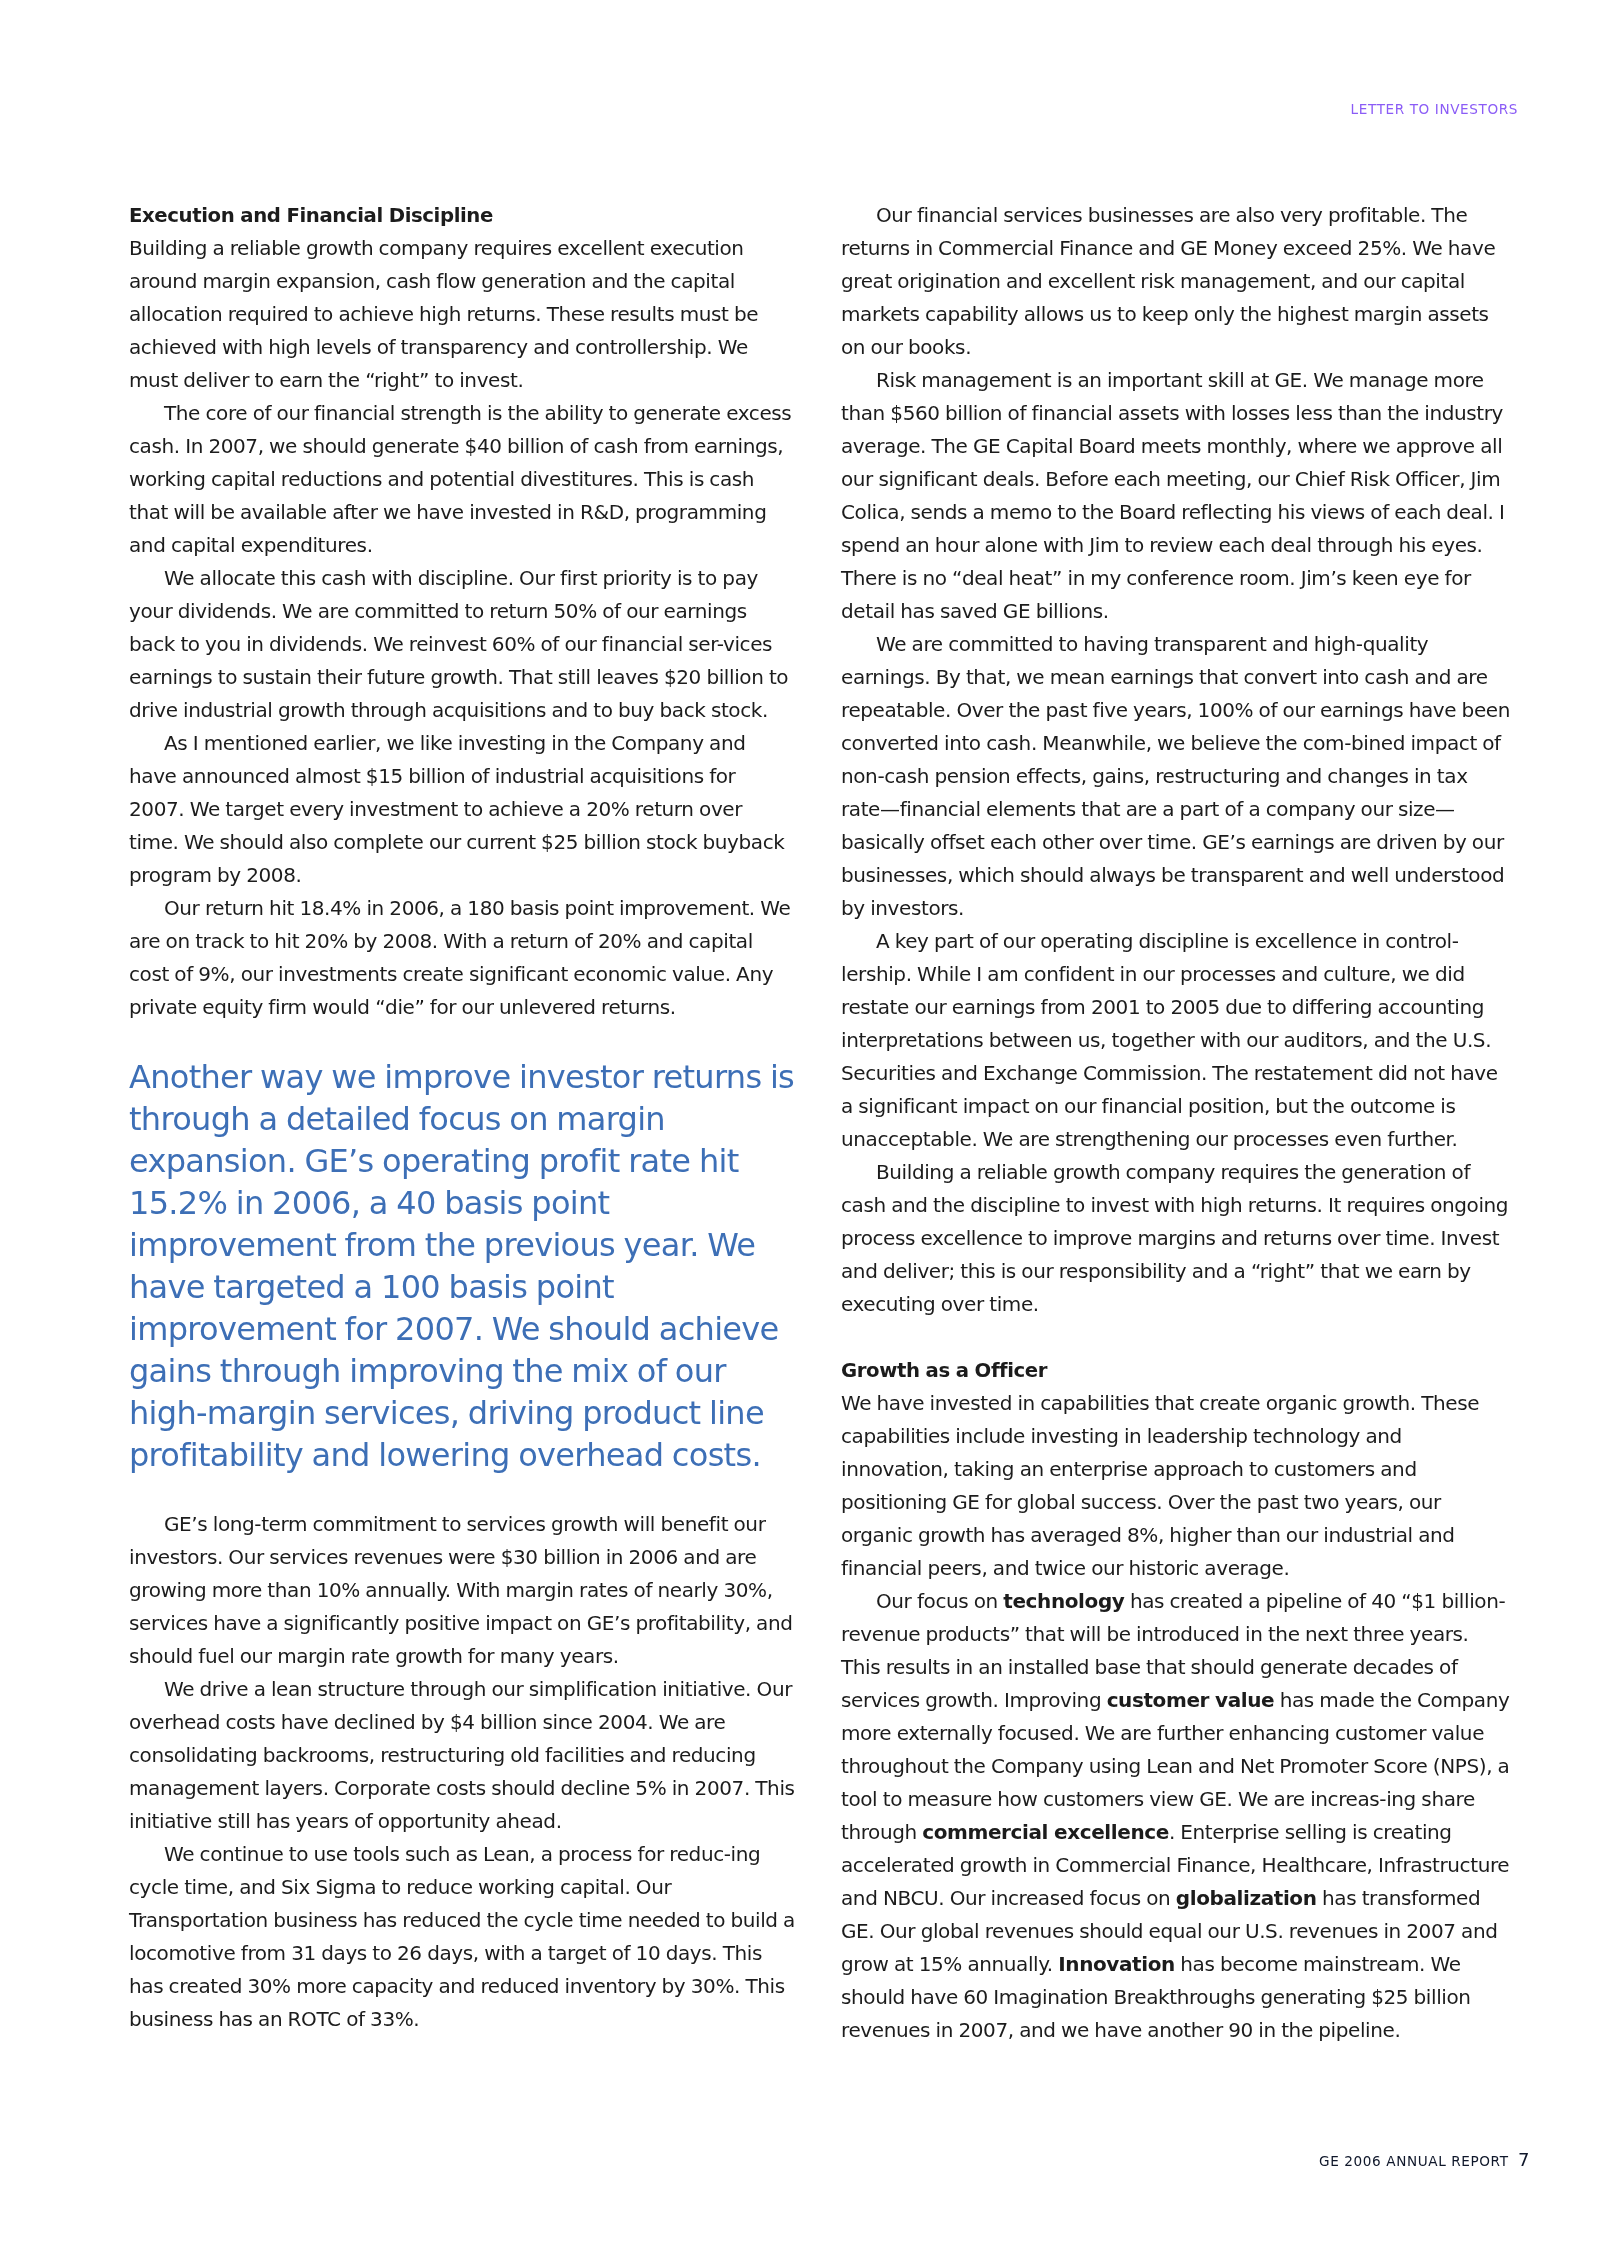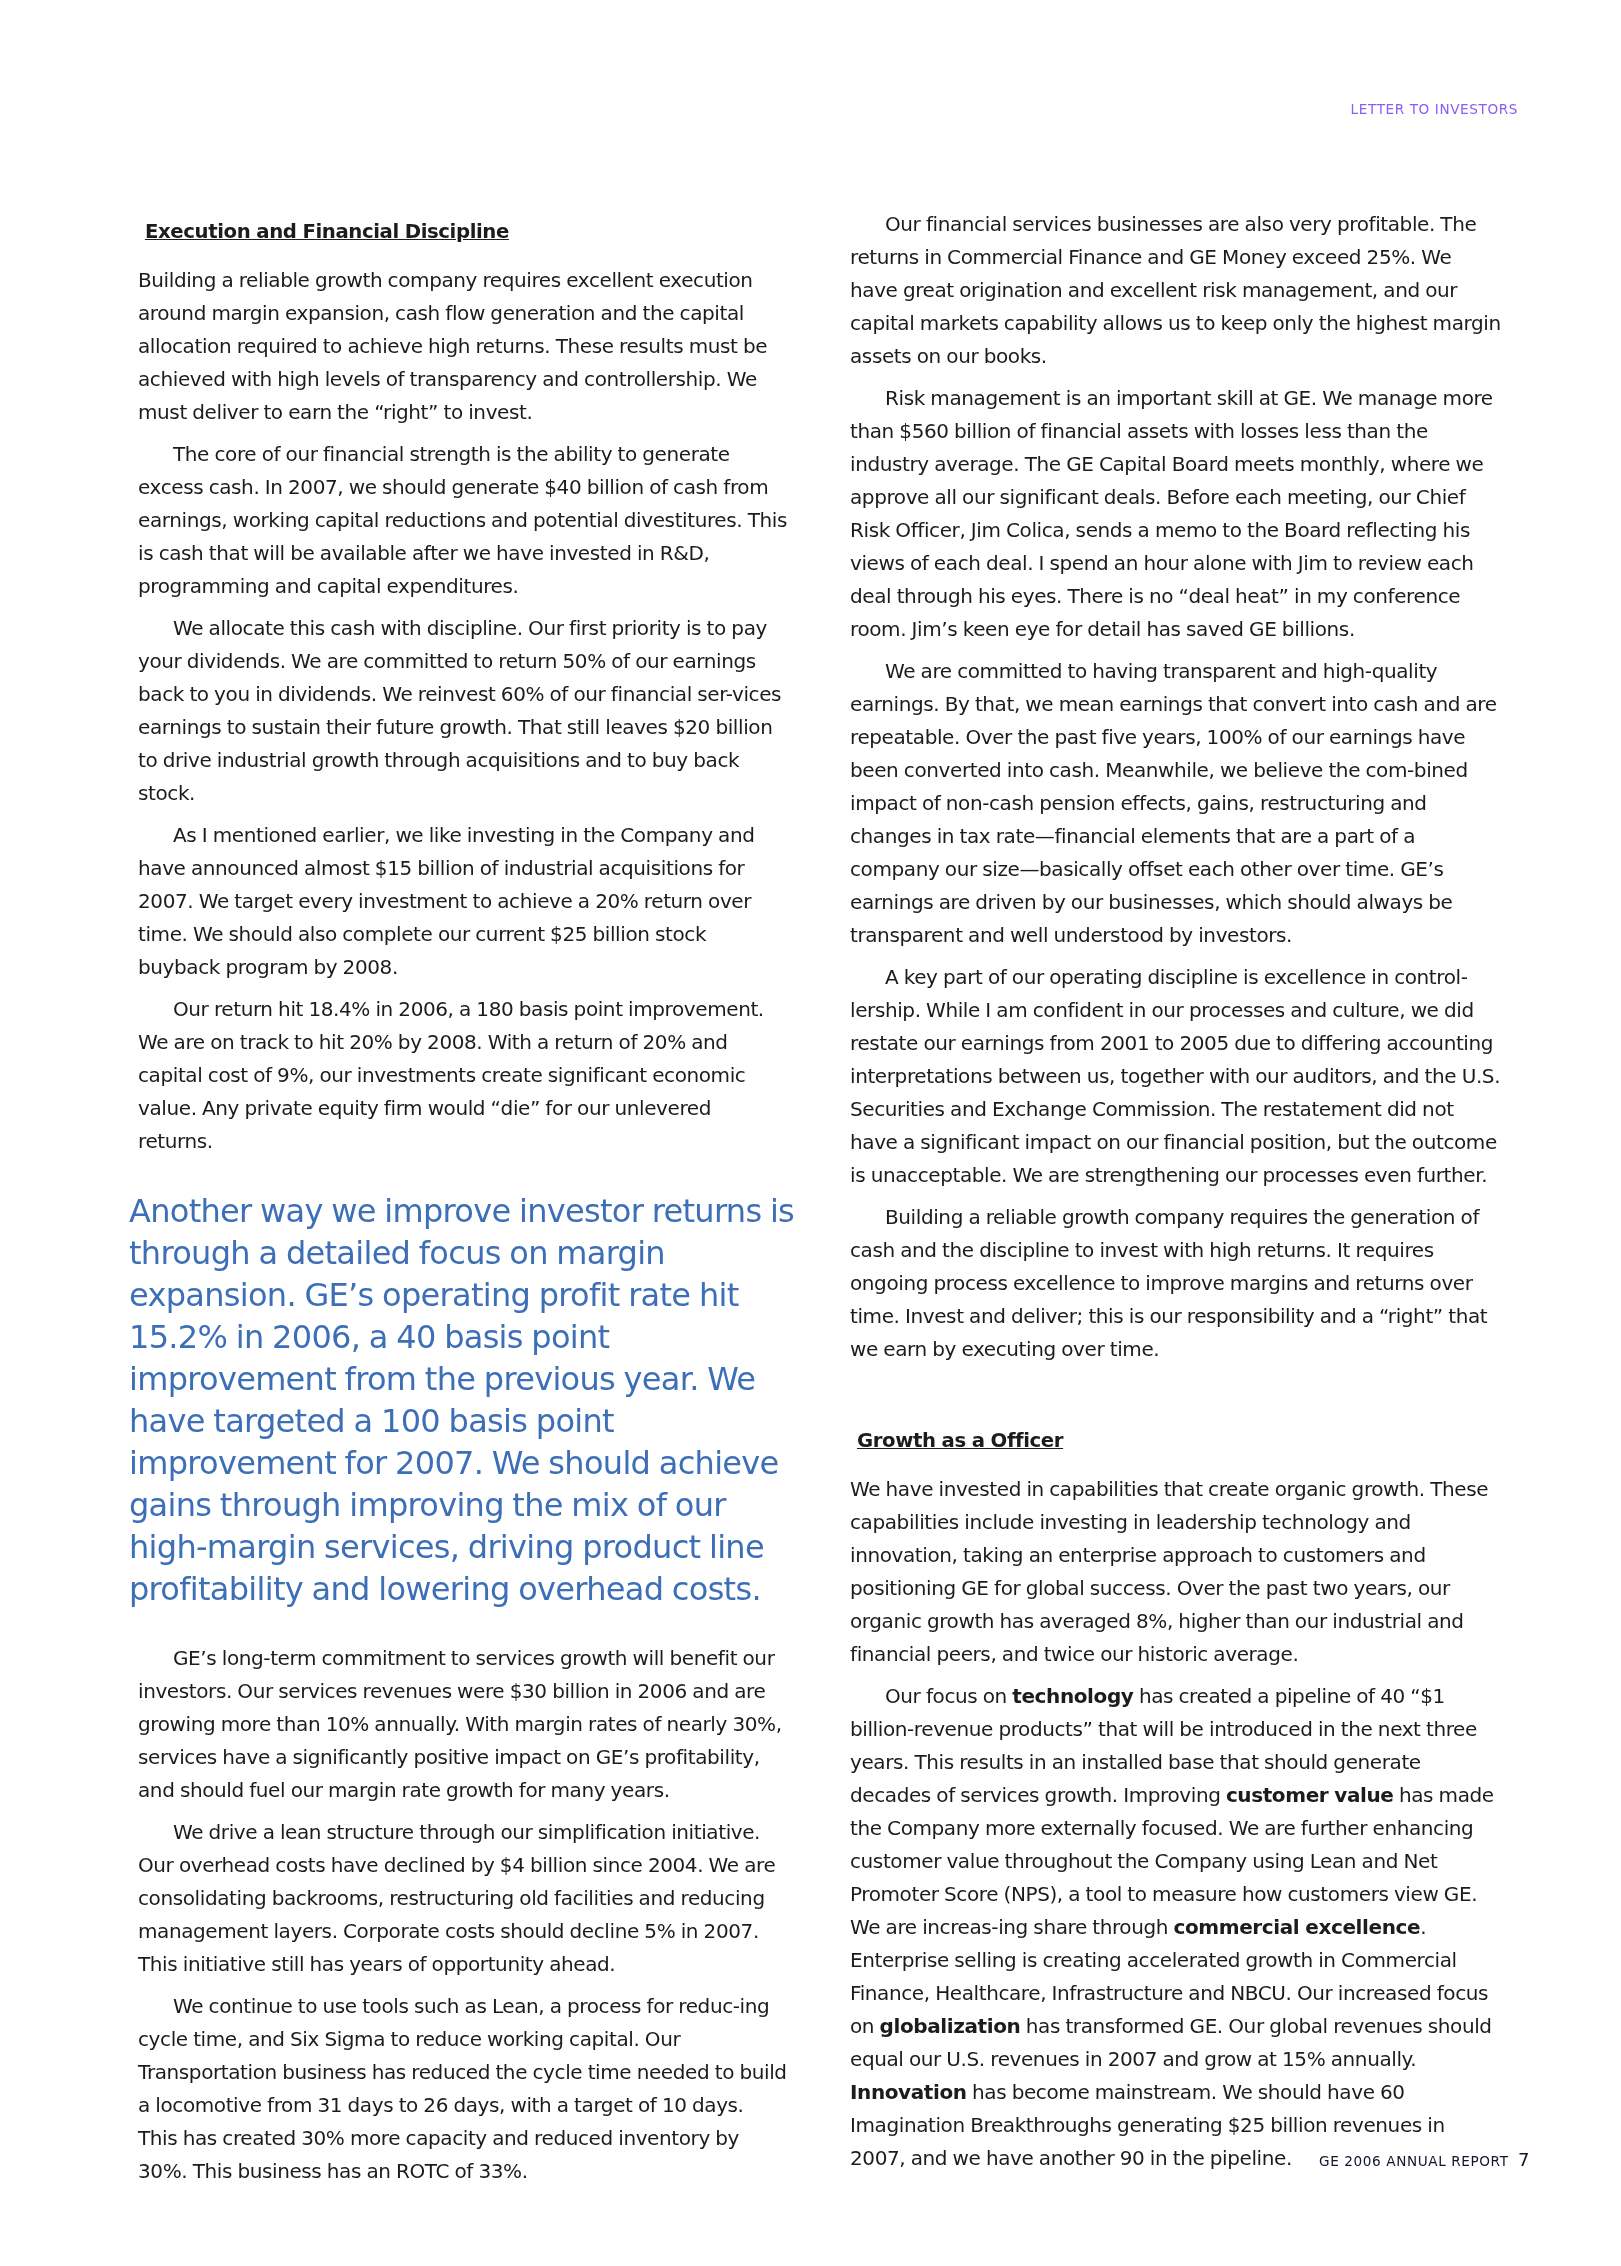--- a/index.html
+++ b/index.html
@@ -3,23 +3,23 @@
 <meta charset="utf-8">
 <style>
   html, body { margin: 0; padding: 0; background: #ffffff; }
   body { width: 1622px; height: 2266px; position: relative; overflow: hidden; font-family: "DejaVu Sans", "Liberation Sans", sans-serif; color: #1a1a1a; }
   .running-head { position: absolute; top: 101px; right: 104px; font-size: 13.6px; letter-spacing: 0.6px; color: #8b5cf6; font-family: "DejaVu Sans", sans-serif; }
   .folio { position: absolute; top: 2149px; right: 92px; font-size: 13.6px; letter-spacing: 0.6px; color: #0f172a; font-family: "DejaVu Sans", sans-serif; }
   .folio .num { font-size: 18px; margin-left: 9.4px; }
   .col { position: absolute; top: 199px; font-size: 20px; line-height: 33px; color: #1c1c1c; font-family: "DejaVu Sans", "Liberation Sans", sans-serif; letter-spacing: -0.4px; word-spacing: -0.5px; }
   .col-left { left: 129px; width: 667px; }
   .col-right { left: 841px; width: 671px; }
-  .col p { margin: 9px; text-indent: 35px; }
+  .col p { margin: 0; text-indent: 35px; }
   .col p.noindent { text-indent: 0; }
-  .col h3 { margin: 16px; font-size: 19.7px; font-weight: bold; letter-spacing: -0.4px; line-height: 33px; text-decoration: underline; }
+  .col h3 { margin: 0; font-size: 19.7px; font-weight: bold; letter-spacing: -0.4px; line-height: 33px; }
   .col b { font-weight: bold; }
   .pullquote { margin: 32px 0 32px 0; color: #3d6fb6; font-size: 32px; line-height: 42px; letter-spacing: -0.7px; word-spacing: -0.9px; font-family: "DejaVu Sans", "Liberation Sans", sans-serif; }
   .section-gap { height: 33px; }
 </style>
 </head>
 <body>
 
 <div class="running-head">LETTER TO INVESTORS</div>
 
 <div class="col col-left">

